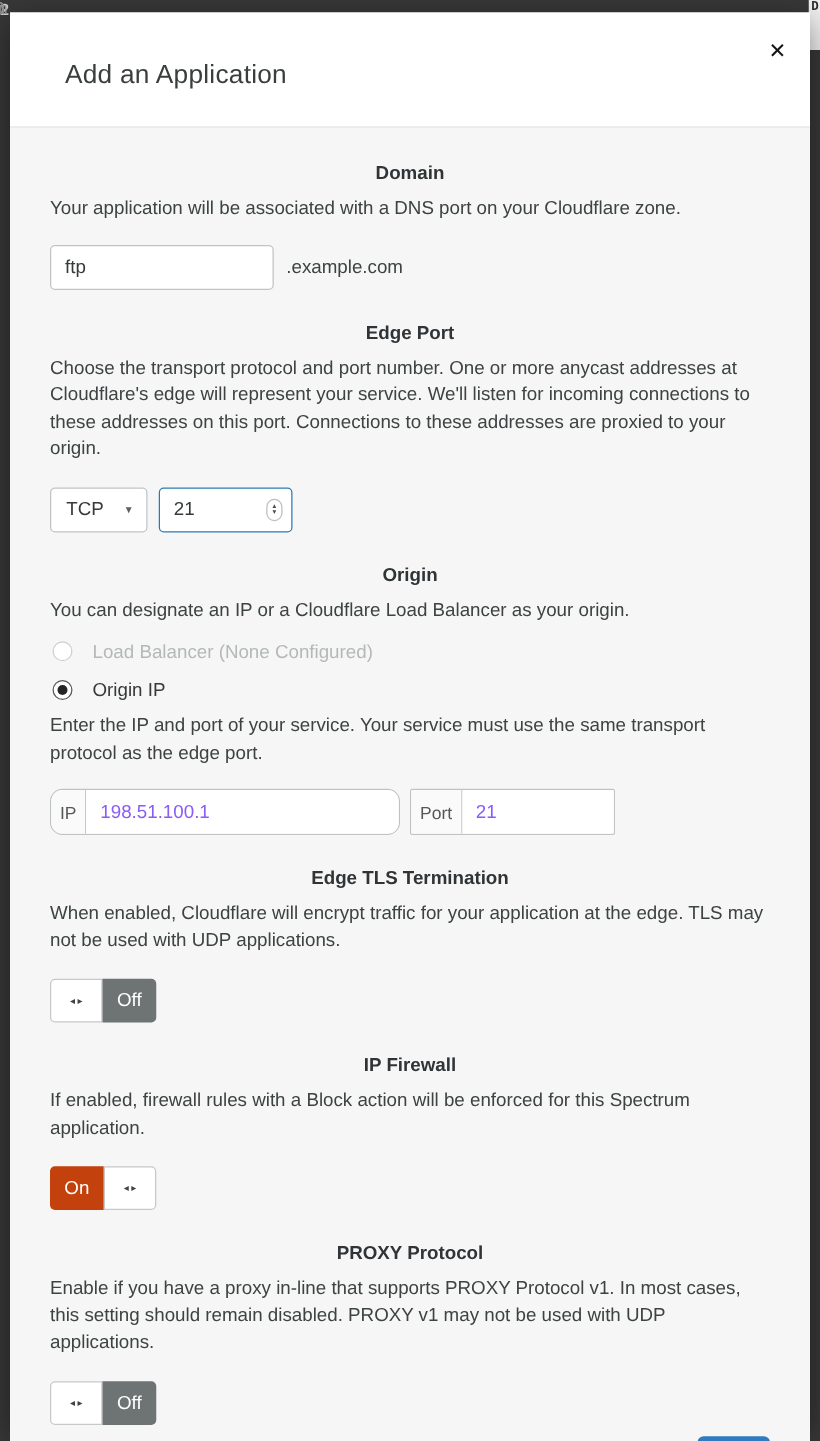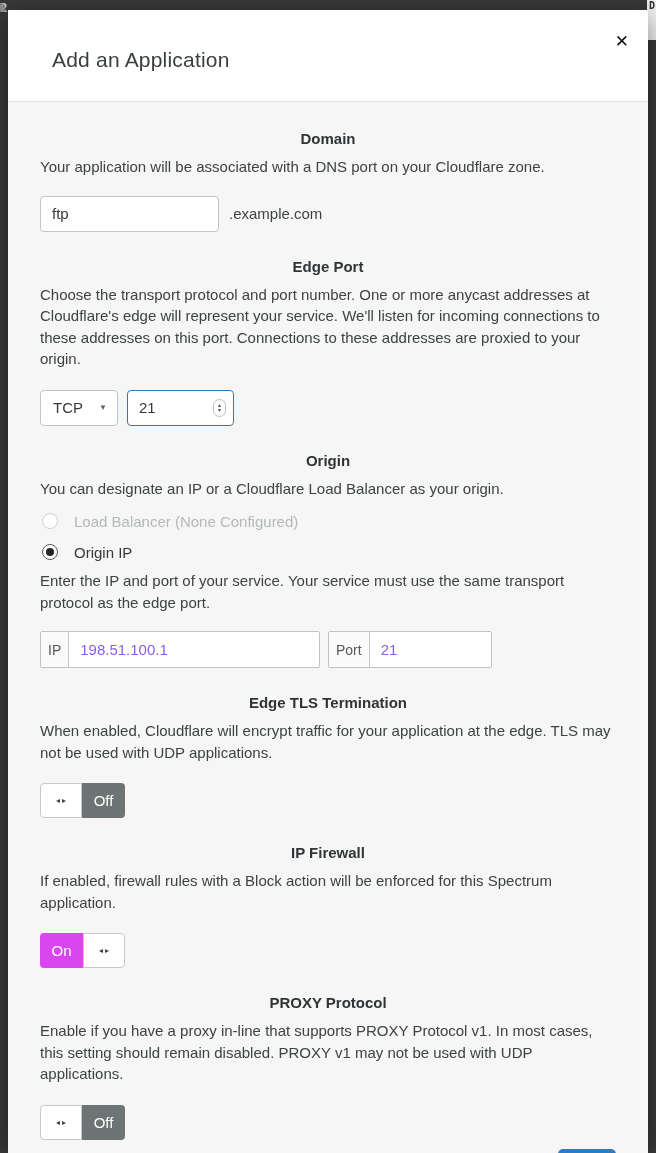--- a/index.html
+++ b/index.html
@@ -84,30 +84,30 @@
     box-sizing:border-box;align-items:stretch;overflow:hidden;
   }
   .input-prefix{
     display:flex;align-items:center;padding:0 7px;background:#fafafa;
     border-right:1px solid #c6c9ca;color:#545859;font-size:14px;flex:none;
   }
   .input-group input{
     border:none;outline:none;background:#fff;font-size:15px;color:#8b5cf6;
     padding:0 11px;flex:1;min-width:0;font-family:Liberation Sans, sans-serif;
   }
-  .ip-group{width:280px;}
+  .ip-group{width:280px;border-radius:10px;}
   .portn-group{width:164px;}
 
   .toggle{display:inline-flex;height:35px;margin-top:20px;cursor:pointer;}
   .toggle-state{
     width:43px;display:flex;align-items:center;justify-content:center;
     color:#fff;font-size:15px;box-sizing:border-box;
   }
   .toggle-state.off{background:#6e7373;border-radius:0 4px 4px 0;}
-  .toggle-state.on{background:#d946ef;border-radius:4px 0 0 4px;}
+  .toggle-state.on{background:#c2410c;border-radius:4px 0 0 4px;}
   .toggle-handle{
     width:42px;background:#fff;border:1px solid #c6c9ca;display:flex;align-items:center;
     justify-content:center;font-size:8px;color:#3f4344;letter-spacing:2px;
     box-sizing:border-box;padding-left:2px;
   }
   .toggle-handle.left{border-radius:4px 0 0 4px;}
   .toggle-handle.right{border-radius:0 4px 4px 0;}
 
   .footer{display:flex;justify-content:flex-end;margin-top:9px;padding-bottom:33px;}
   .add-btn{

